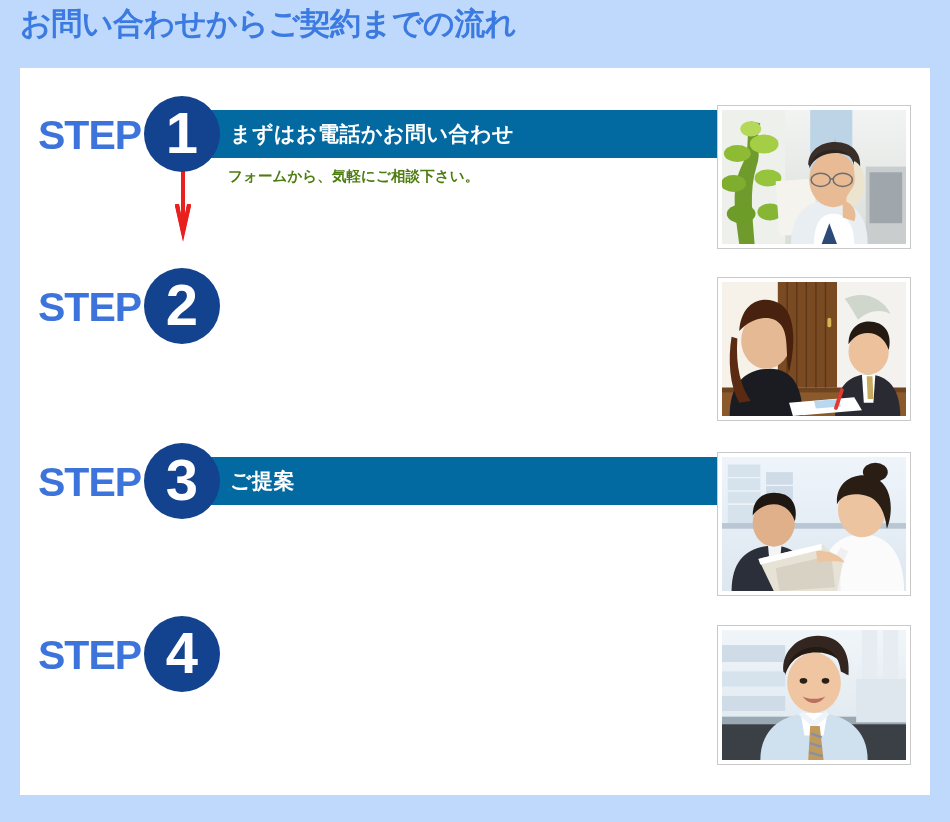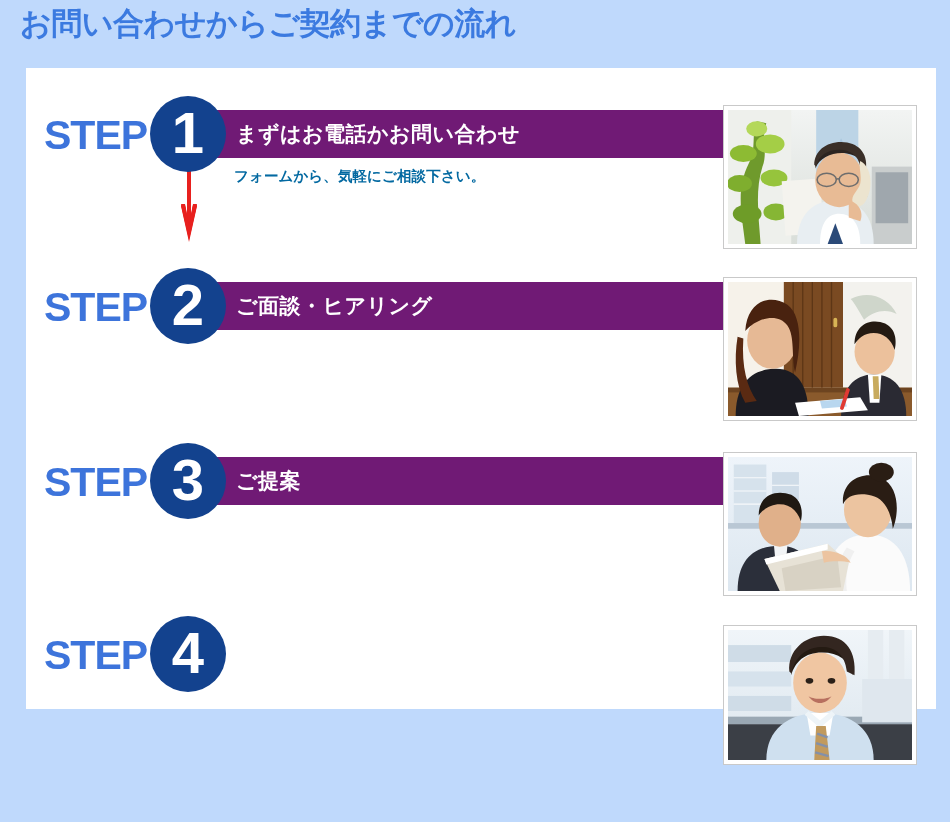--- a/index.html
+++ b/index.html
@@ -25,24 +25,24 @@
     line-height: 1;
     padding: 8px 0 0 4px;
     height: 48px;
     white-space: nowrap;
     margin-left: 16px;
   }
 
   
   .panel {
     position: absolute;
-    left: 26px;
+    left: 20px;
     top: 68px;
     width: 910px;
-    height: 641px;
+    height: 727px;
     background: #ffffff;
   }
 
   
   .step {
     position: absolute;
     left: 0;
     width: 910px;
   }
   .step-1 { top: 28px;  height: 160px; }
@@ -81,21 +81,21 @@
     z-index: 3;
   }
 
   
   .step-bar {
     position: absolute;
     left: 172px;
     top: 14px;
     height: 48px;
     width: 700px;
-    background: #701a75;
+    background: #0369a1;
     border-radius: 0 12px 12px 0;
     z-index: 2;
   }
   .step-bar-title {
     position: absolute;
     left: 38px;
     top: 0;
     height: 48px;
     line-height: 48px;
     color: #ffffff;
@@ -104,21 +104,21 @@
     letter-spacing: 0.5px;
     white-space: nowrap;
   }
 
   
   .step-body {
     position: absolute;
     left: 208px;
     top: 68px;
     width: 460px;
-    color: #0369a1;
+    color: #4d7c0f;
     font-size: 14.5px;
     font-weight: bold;
     line-height: 25px;
     letter-spacing: 0.1px;
   }
 
   
   .step-photo {
     position: absolute;
     right: 20px;
@@ -205,23 +205,20 @@
   <div class="step-arrow arrow-1">
     <svg viewBox="0 0 16 96" preserveAspectRatio="none" aria-hidden="true">
       <rect x="6" y="0" width="4" height="78" fill="#e8201e"></rect>
       <polygon points="8,96 0,62 4,62 8,82 12,62 16,62" fill="#e8201e"></polygon>
     </svg>
   </div>
 
   <div class="step step-2">
     <div class="step-word">STEP</div>
     <div class="step-circle">2</div>
-    <div class="step-bar">
-      <div class="step-bar-title">ご面談・ヒアリング</div>
-    </div>
     <div class="step-photo">
       <svg viewBox="0 0 192 142" preserveAspectRatio="none" aria-hidden="true">
         <rect width="192" height="142" fill="#efe9e0"></rect>
         <rect x="58" y="0" width="62" height="112" fill="#7a4a22"></rect>
         <g stroke="#5d3616" stroke-width="1.4">
           <line x1="68" y1="0" x2="68" y2="112"></line>
             <line x1="78" y1="0" x2="78" y2="112"></line>
           <line x1="88" y1="0" x2="88" y2="112"></line>
             <line x1="98" y1="0" x2="98" y2="112"></line>
           <line x1="108" y1="0" x2="108" y2="112"></line>

